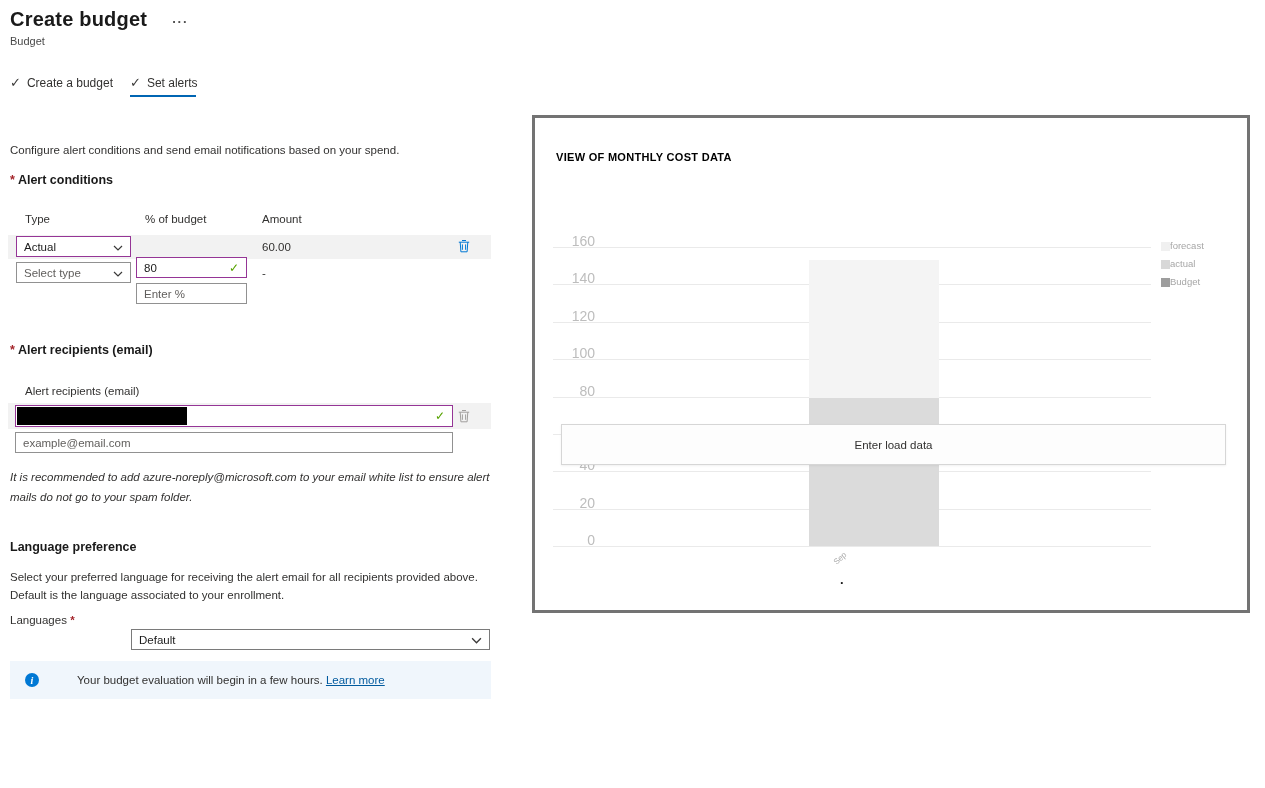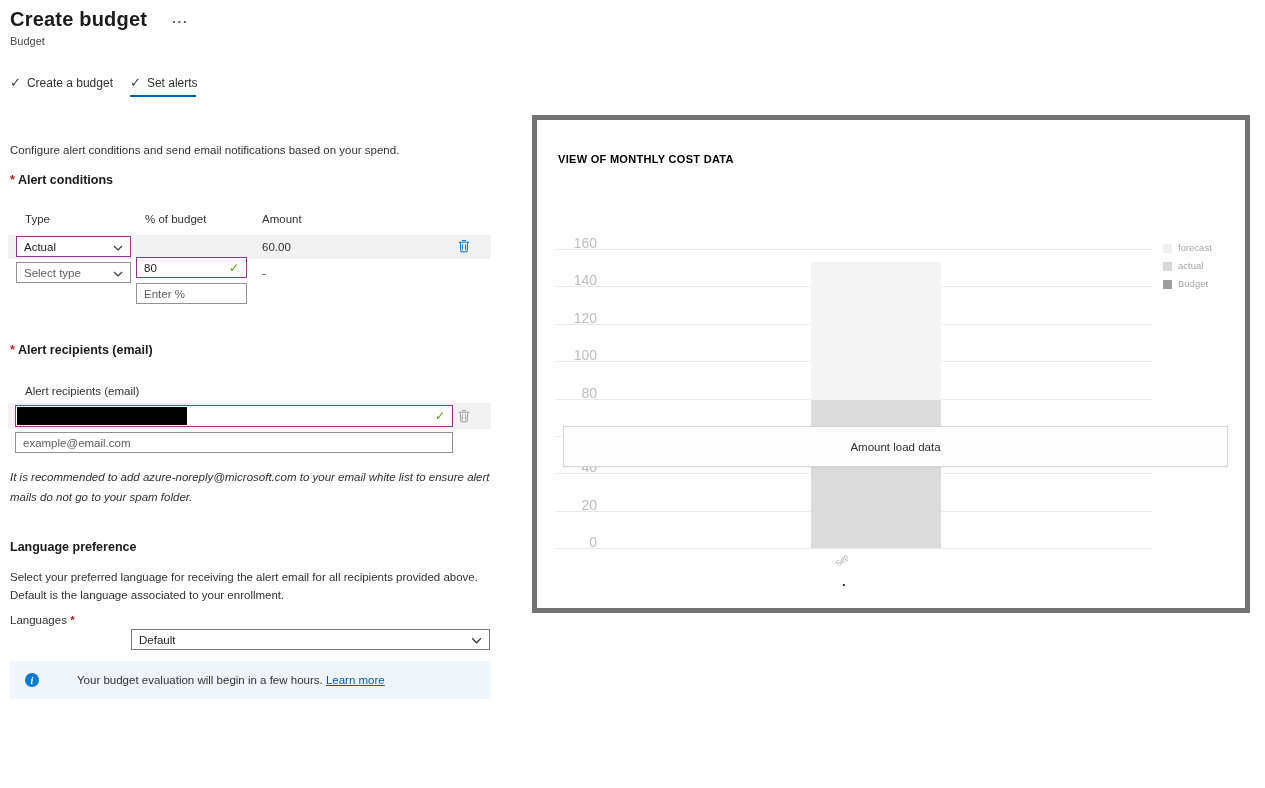--- a/index.html
+++ b/index.html
@@ -48,26 +48,26 @@
   .note { font-style:italic; font-size:11.5px; color:#323130; line-height:1.7; }
 
   
   .banner { background:#f0f6fc; display:flex; align-items:center; gap:10px; padding:0 15px; }
   .info-icon { width:14px; height:14px; border-radius:50%; background:#0078d4; color:#fff;
                font-size:10px; font-weight:bold; display:flex; align-items:center; justify-content:center;
                font-family:"Liberation Serif", serif; font-style:italic; flex:0 0 auto; }
   .banner a { color:#005a9e; text-decoration:underline; cursor:pointer; }
 
   
-  .panel { border:5px solid #737373; background:#fff; }
+  .panel { border:3px solid #737373; background:#fff; }
   .panel-title { font-size:11px; font-weight:bold; color:#000; letter-spacing:.3px; }
   .gridline { position:absolute; height:1px; background:#eaeaea; }
   .ytick { position:absolute; width:60px; text-align:right; font-size:14px; color:#bdbdbd; }
   .bar { position:absolute; }
-  .legend-item { position:absolute; display:flex; align-items:flex-end; gap:6px;
+  .legend-item { position:absolute; display:flex; align-items:flex-end; 
                  font-size:9.5px; color:#a6a6a6; }
   .legend-swatch { width:9px; height:9px; flex:0 0 auto; }
   .xlabel { position:absolute; font-size:8px; color:#a9a9a9; transform:rotate(-42deg); }
   .overlay { position:absolute; background:#fdfdfd; border:1px solid #d6d6d6;
              box-shadow:0 1px 2px rgba(0,0,0,.06); display:flex; align-items:center; justify-content:center;
              font-size:11.5px; color:#323130; z-index:5; }
   .footer-dot { position:absolute; font-size:13px; font-weight:bold; color:#1a1a1a; }
 </style>
 </head>
 <body>
@@ -215,17 +215,17 @@
         <div class="legend-swatch" style="background: rgb(216, 216, 216);"></div>
         <span>actual</span>
       </div>
       <div class="legend-item" style="left: 626px; top: 158px;">
         <div class="legend-swatch" style="background: rgb(157, 157, 157);"></div>
         <span>Budget</span>
       </div>
     </div>
 
   <div class="overlay" style="left:26px; top:306px; width:665px; height:41px;">
-    <span>Amount load data</span>
+    <span>Enter load data</span>
   </div>
 
   <div class="footer-dot" style="left:305px; top:454px;">.</div>
 </div>
 
 </body></html>

